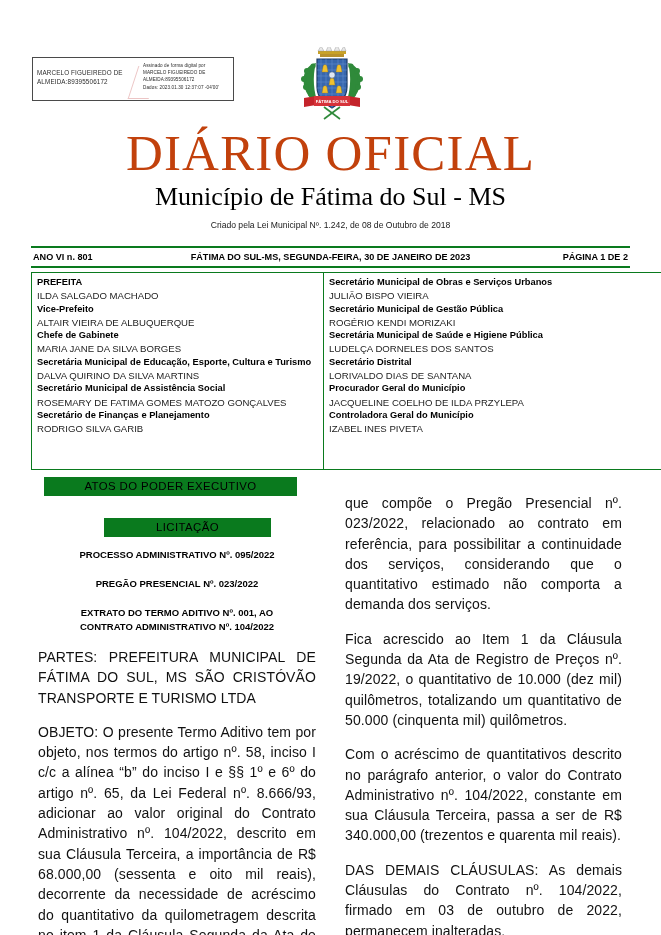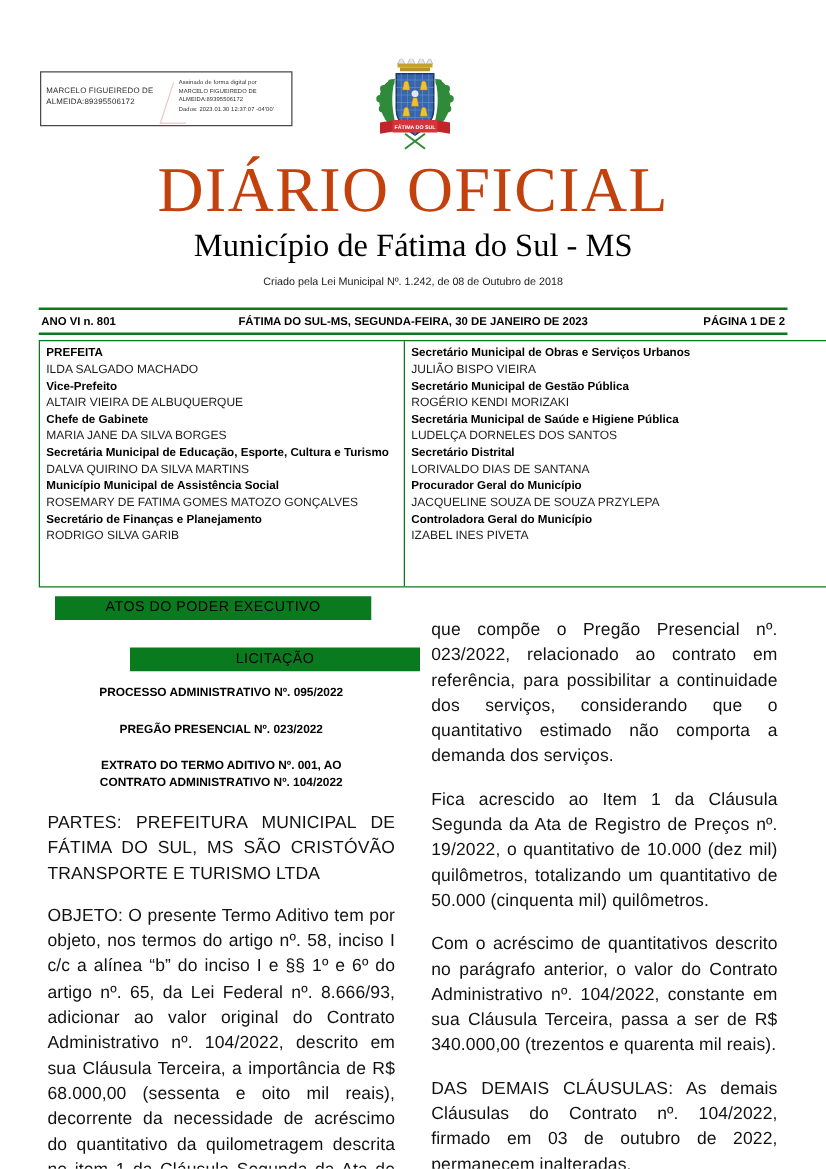--- a/index.html
+++ b/index.html
@@ -199,21 +199,21 @@
   .banner-atos {
     left: 44px;
     top: 477px;
     width: 253px;
     height: 19px;
     line-height: 19px;
   }
   .banner-licitacao {
     left: 104px;
     top: 518px;
-    width: 232px;
+    width: 167px;
     height: 19px;
     line-height: 19px;
   }
 
   
   .col {
     position: absolute;
     box-sizing: border-box;
   }
   .col-left {
@@ -352,36 +352,36 @@
   <div class="officials">
     <div class="officials-col left">
       <div class="off-role">PREFEITA</div>
       <div class="off-name">ILDA SALGADO MACHADO</div>
       <div class="off-role">Vice-Prefeito</div>
       <div class="off-name">ALTAIR VIEIRA DE ALBUQUERQUE</div>
       <div class="off-role">Chefe de Gabinete</div>
       <div class="off-name">MARIA JANE DA SILVA BORGES</div>
       <div class="off-role">Secretária Municipal de Educação, Esporte, Cultura e Turismo</div>
       <div class="off-name">DALVA QUIRINO DA SILVA MARTINS</div>
-      <div class="off-role">Município Municipal de Assistência Social</div>
+      <div class="off-role">Secretário Municipal de Assistência Social</div>
       <div class="off-name">ROSEMARY DE FATIMA GOMES MATOZO GONÇALVES</div>
       <div class="off-role">Secretário de Finanças e Planejamento</div>
       <div class="off-name">RODRIGO SILVA GARIB</div>
     </div>
     <div class="officials-col right">
       <div class="off-role">Secretário Municipal de Obras e Serviços Urbanos</div>
       <div class="off-name">JULIÃO BISPO VIEIRA</div>
       <div class="off-role">Secretário Municipal de Gestão Pública</div>
       <div class="off-name">ROGÉRIO KENDI MORIZAKI</div>
       <div class="off-role">Secretária Municipal de Saúde e Higiene Pública</div>
       <div class="off-name">LUDELÇA DORNELES DOS SANTOS</div>
       <div class="off-role">Secretário Distrital</div>
       <div class="off-name">LORIVALDO DIAS DE SANTANA</div>
       <div class="off-role">Procurador Geral do Município</div>
-      <div class="off-name">JACQUELINE SOUZA DE SOUZA PRZYLEPA</div>
+      <div class="off-name">JACQUELINE COELHO DE ILDA PRZYLEPA</div>
       <div class="off-role">Controladora Geral do Município</div>
       <div class="off-name">IZABEL INES PIVETA</div>
     </div>
   </div>
 
   <div class="banner banner-atos">ATOS DO PODER EXECUTIVO</div>
   <div class="banner banner-licitacao">LICITAÇÃO</div>
 
   <div class="col col-left">
     <div class="center-head">PROCESSO ADMINISTRATIVO Nº. 095/2022</div>

